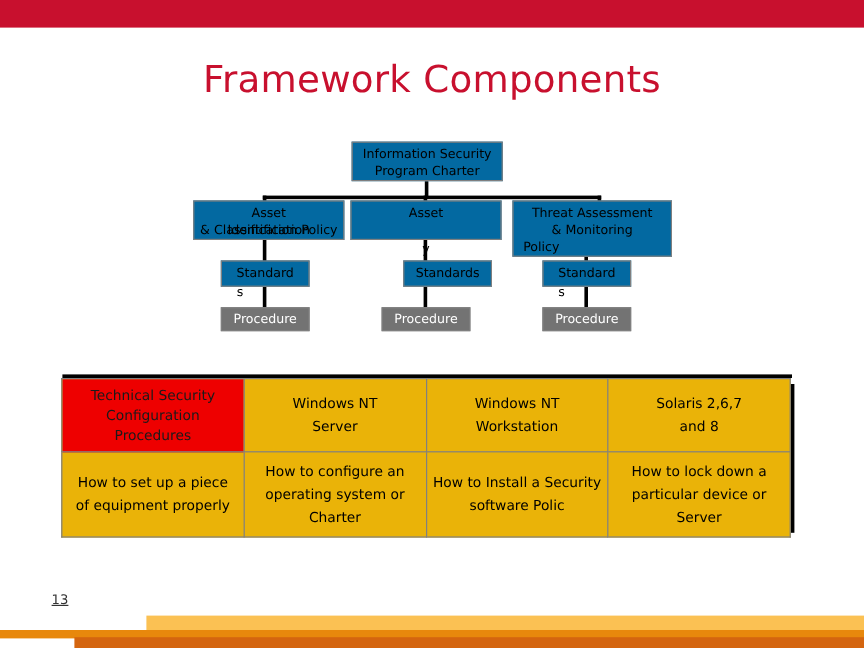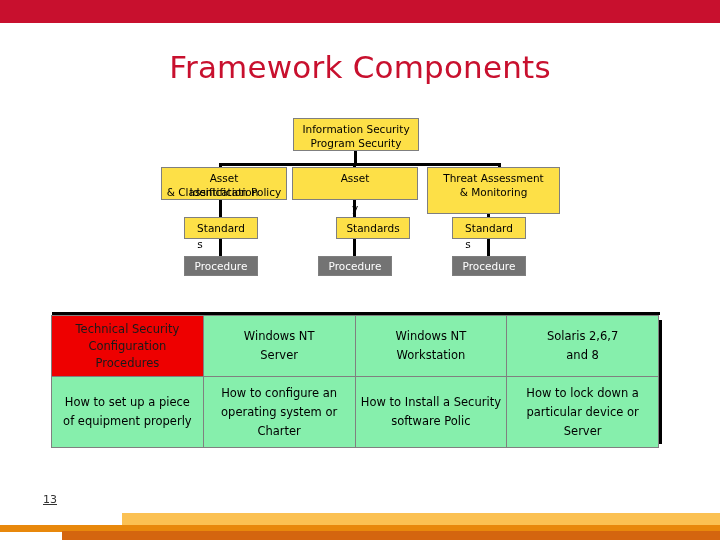--- a/index.html
+++ b/index.html
@@ -69,21 +69,21 @@
   #org-chart {
     position: absolute;
     left: 0; top: 112px;
     width: 720px;
     height: 180px;
   }
   .node-box {
     position: absolute;
     box-sizing: border-box;
     border: 1px solid #7f7f7f;
-    background: #fde047;
+    background: #0369a1;
     color: #000000;
     font-size: 10.5px;
     line-height: 14px;
     text-align: center;
     padding-top: 3px;
     overflow: visible;
     z-index: 3;
   }
   .red-box {
     position: absolute;
@@ -147,21 +147,21 @@
     left: 52px; top: 312px;
     width: 608px; height: 3px;
     background: #000000;
   }
   #proc-table {
     position: absolute;
     left: 51px; top: 315px;
     width: 608px; height: 124px;
     border-collapse: collapse;
     table-layout: fixed;
-    background: #86efac;
+    background: #eab308;
     z-index: 2;
   }
   #proc-table td {
     border: 1px solid #808080;
     text-align: center;
     vertical-align: middle;
     font-size: 11.5px;
     line-height: 19px;
     color: #000000;
     padding: 2px 4px;
@@ -182,21 +182,21 @@
 <body>
 
 <div id="top-bar"></div>
 
 <div id="page-title">Framework Components</div>
 
 <div id="org-chart">
 
   <div class="node-box" style="left:293px; top:6px; width:126px; height:33px;">
     <span>Information Security</span><br>
-    <span>Program Security</span>
+    <span>Program Charter</span>
   </div>
 
   <div class="conn-v" style="left:354px; top:39px; height:14px;"></div>
   <div class="conn-h" style="left:219px; top:51px; width:282px;"></div>
   <div class="conn-v" style="left:219px; top:51px; height:16px;"></div>
   <div class="conn-v" style="left:353px; top:51px; height:16px;"></div>
   <div class="conn-v" style="left:498px; top:51px; height:16px;"></div>
 
   <div class="node-box" style="left:161px; top:55px; width:126px; height:33px;">
     <span>Asset</span>
@@ -228,20 +228,21 @@
   </div>
   <div class="conn-v" style="left:353px; top:127px; height:17px;"></div>
 
   <div class="red-box" style="left:318px; top:144px; width:74px; height:20px;">
     <span>Procedure</span>
   </div>
 
   <div class="node-box" style="left:427px; top:55px; width:133px; height:47px;">
     <span>Threat Assessment</span><br>
     <span>&amp; Monitoring</span>
+    <span class="spill" style="top:31px; left:8px; text-align:left;">Policy</span>
   </div>
   <div class="conn-v" style="left:487px; top:88px; height:22px;"></div>
 
   <div class="node-box" style="left:452px; top:105px; width:74px; height:22px;">
     <span>Standard</span>
     <span class="spill" style="top:19px; left:-42px;">s</span>
   </div>
   <div class="conn-v" style="left:487px; top:127px; height:17px;"></div>
 
   <div class="red-box" style="left:452px; top:144px; width:74px; height:20px;">

